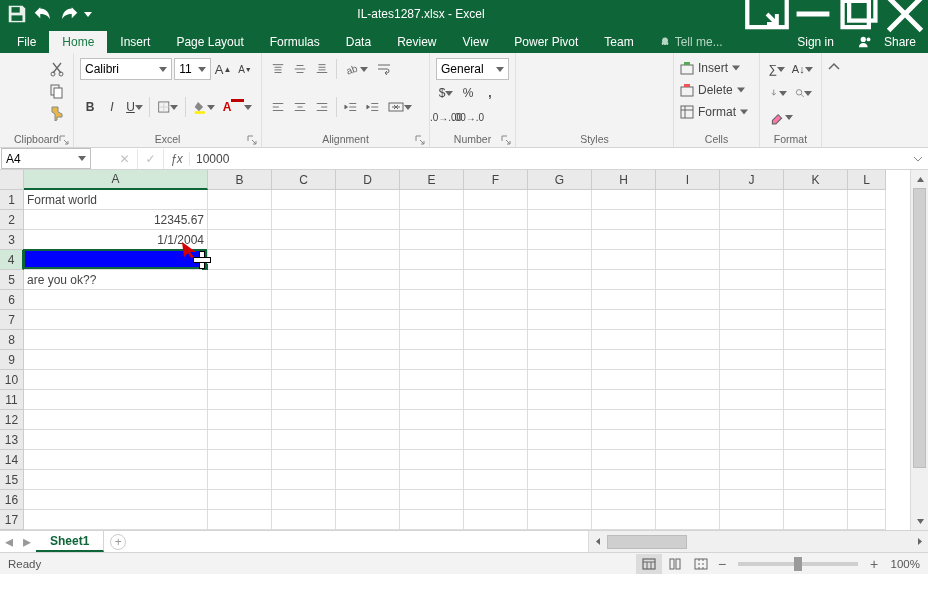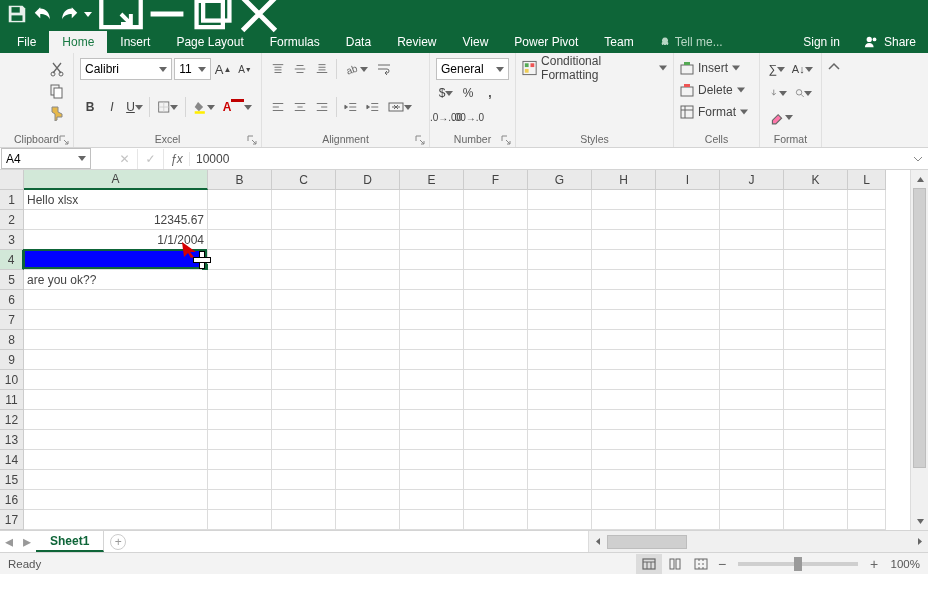--- a/index.html
+++ b/index.html
@@ -16,21 +16,21 @@
   .win-btn svg { stroke: #fff; fill: none; }
 
   
   .menubar { height: 25px; background: #0e6538; display: flex; align-items: flex-end; padding-left: 4px; }
   .menu-tab { padding: 4px 13px; font-size: 12px; color: #fff; cursor: pointer; }
   .menu-tab.active { background: #f3f3f3; color: #1a7a44; }
   .menu-tab.file { background: #0e6538; color: #fff; }
   .menu-spacer { flex: 1; }
   .tellme { color: #b7d6c4; font-size: 12px; display: flex; align-items: center; gap: 4px; padding: 4px 12px; }
   .signin { color: #fff; font-size: 12px; padding: 4px 12px; }
-  .share { color: #fff; font-size: 12px; padding: 4px 12px; display:flex;align-items:center;gap:6px; }
+  .share { color: #fff; font-size: 12px; padding: 4px 12px; display:flex;align-items:center;gap:12px; }
   .share svg{fill:#fff;}
 
   
   .ribbon { height: 95px; background: #f3f3f3; border-bottom: 1px solid #d4d4d4; display: flex; }
   .group { border-right: 1px solid #e0e0e0; padding: 4px 6px 0 6px; display: flex; flex-direction: column; justify-content: flex-start; position: relative; }
   .group-label { position: absolute; bottom: 2px; left: 0; right: 0; text-align: center; font-size: 10.5px; color: #666; }
   .dlg-launch { position: absolute; right: 3px; bottom: 3px; width: 12px; height: 12px; }
   .dlg-launch svg { width: 12px; height: 12px; stroke: #888; fill: none; }
 
   .rrow { display: flex; align-items: center; gap: 2px; height: 24px; }
@@ -147,20 +147,21 @@
       <svg viewBox="0 0 16 16">
           <path d="M10 3l4 4-4 4V8c-3 0-6 1-7 4 0-5 3-8 7-8z" fill="#fff"></path>
         </svg>
     </div>
     <span class="dd">
         <svg viewBox="0 0 8 5">
           <path d="M0 0h8L4 5z" fill="#fff"></path>
         </svg>
       </span>
   </div>
+  <div class="title">IL-ates1287.xlsx - Excel</div>
   <div class="win-controls">
     <div class="win-btn">
         <svg viewBox="0 0 14 14">
           <rect x="1" y="2" width="12" height="9" stroke-width="1.3"></rect>
           <path d="M7 7l3 3M10 7v3h-3" stroke-width="1.2"></path>
         </svg>
       </div>
     <div class="win-btn">
         <svg viewBox="0 0 14 14">
           <path d="M2 7h10" stroke-width="1.5"></path>
@@ -421,34 +422,20 @@
       <div class="rbtn small" style="font-size:10px;">.0→.00</div>
       <div class="rbtn small" style="font-size:10px;">.00→.0</div>
     </div>
     <div class="group-label">Number</div>
     <div class="dlg-launch"><svg viewBox="0 0 12 12">
           <path d="M2 2h5M2 2v5M6 6l4 4M10 7v3h-3"></path>
         </svg></div>
   </div>
 
   <div class="group styles-group">
-    <div class="style-row">
-      <svg viewBox="0 0 16 16">
-          <rect x="1" y="1" width="14" height="14" fill="none" stroke="#666"></rect>
-          <rect x="3" y="3" width="4" height="4" fill="#5a5"></rect>
-          <rect x="9" y="3" width="4" height="4" fill="#e55"></rect>
-          <rect x="3" y="9" width="4" height="4" fill="#ec5"></rect>
-        </svg>
-      <span>Conditional Formatting</span>
-        <span class="dd">
-          <svg viewBox="0 0 8 5">
-            <path d="M0 0h8L4 5z"></path>
-          </svg>
-        </span>
-    </div>
     <div class="group-label">Styles</div>
   </div>
 
   <div class="group cells-group">
     <div class="cells-row">
         <svg viewBox="0 0 14 14">
           <rect x="1" y="4" width="12" height="9" fill="none" stroke="#666"></rect>
           <rect x="4" y="1" width="6" height="3" fill="#5a5"></rect>
         </svg>
         <span>Insert</span>
@@ -595,21 +582,21 @@
       <div class="rowhead">10</div>
       <div class="rowhead">11</div>
       <div class="rowhead">12</div>
       <div class="rowhead">13</div>
       <div class="rowhead">14</div>
       <div class="rowhead">15</div>
       <div class="rowhead">16</div>
       <div class="rowhead">17</div>
     </div>
   <div class="cells" id="cellgrid">
-      <div class="cell left" style="left: 0px; top: 0px; width: 184px; height: 20px;">Hello xlsx</div>
+      <div class="cell left" style="left: 0px; top: 0px; width: 184px; height: 20px;">Format world</div>
       <div class="cell" style="left: 184px; top: 0px; width: 64px; height: 20px;"></div>
       <div class="cell" style="left: 248px; top: 0px; width: 64px; height: 20px;"></div>
       <div class="cell" style="left: 312px; top: 0px; width: 64px; height: 20px;"></div>
       <div class="cell" style="left: 376px; top: 0px; width: 64px; height: 20px;"></div>
       <div class="cell" style="left: 440px; top: 0px; width: 64px; height: 20px;"></div>
       <div class="cell" style="left: 504px; top: 0px; width: 64px; height: 20px;"></div>
       <div class="cell" style="left: 568px; top: 0px; width: 64px; height: 20px;"></div>
       <div class="cell" style="left: 632px; top: 0px; width: 64px; height: 20px;"></div>
       <div class="cell" style="left: 696px; top: 0px; width: 64px; height: 20px;"></div>
       <div class="cell" style="left: 760px; top: 0px; width: 64px; height: 20px;"></div>

